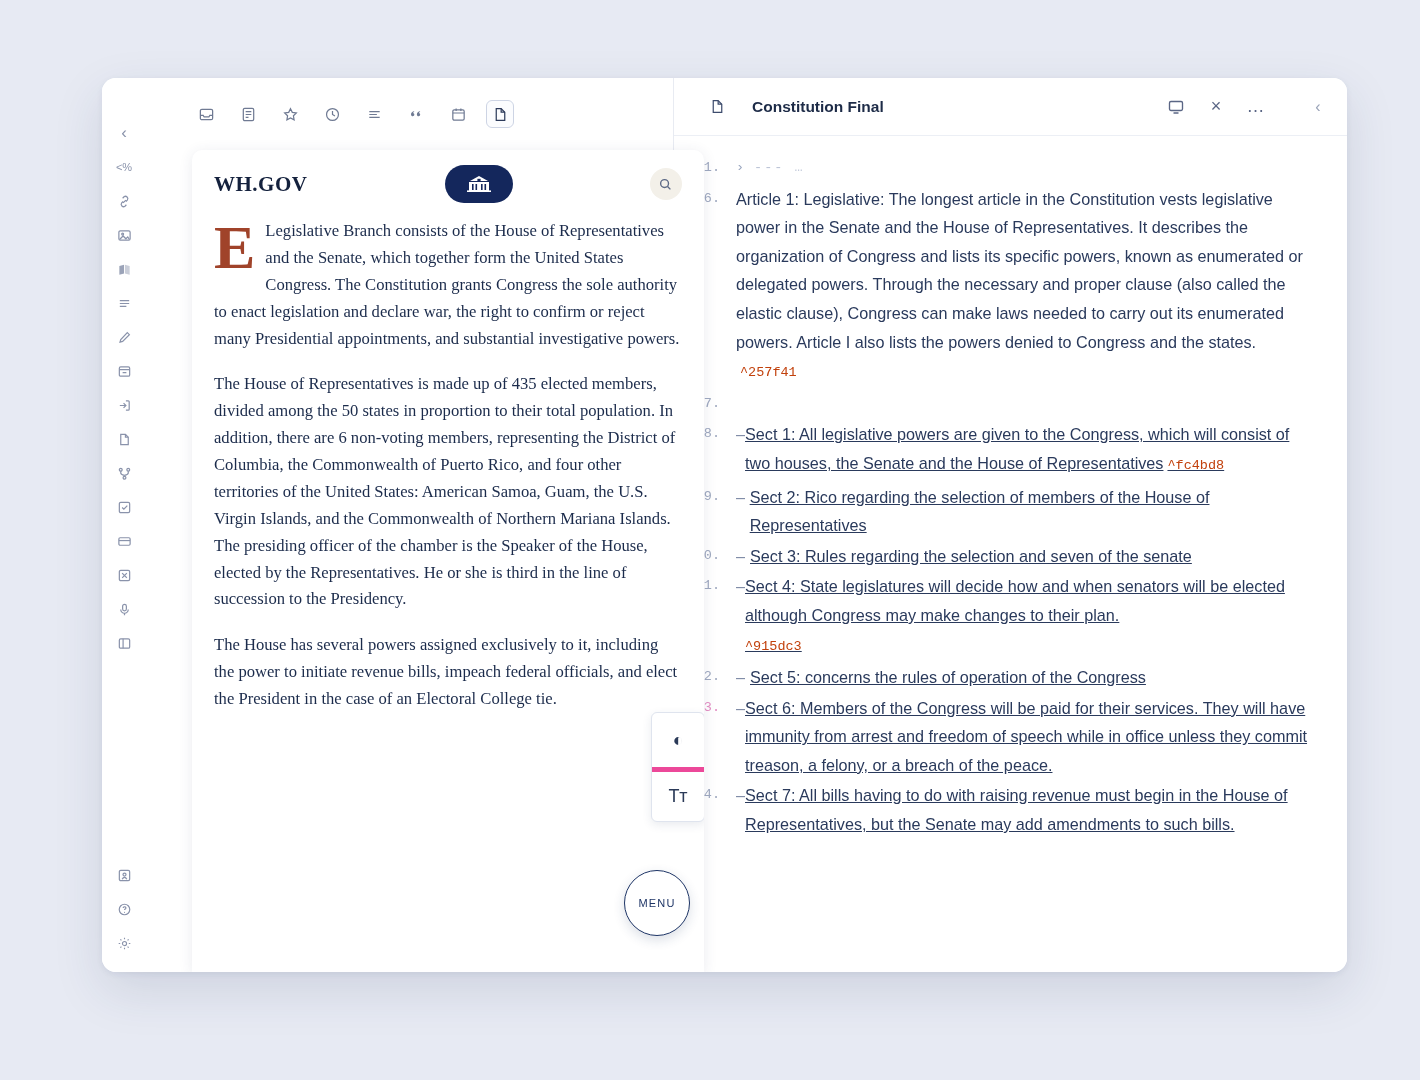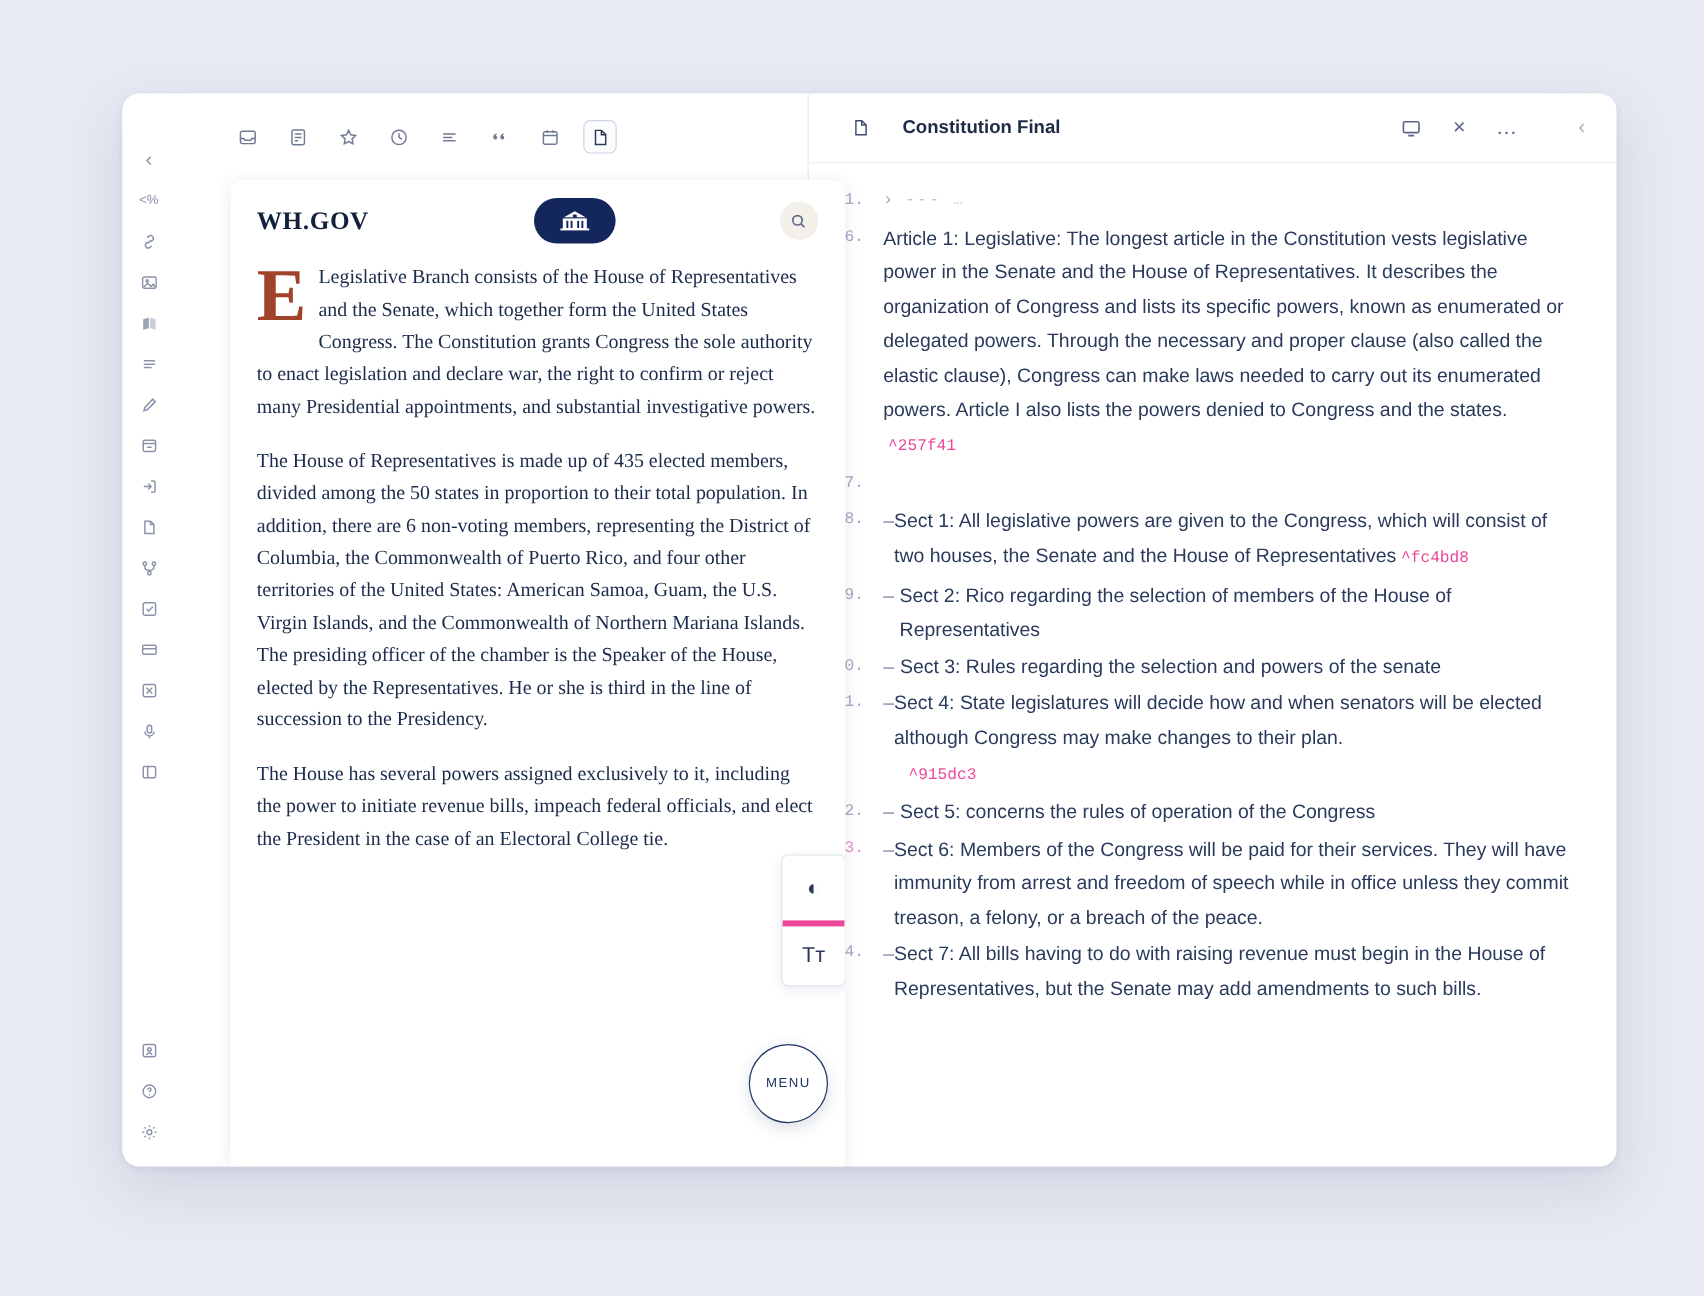--- a/index.html
+++ b/index.html
@@ -226,28 +226,28 @@
     font-size: 13.5px;
   }
   .fold .dashes { color: #b9c1d4; letter-spacing: 2px; }
   .fold .ellipsis { color: #c4cbdb; }
   .bullet-dash {
     display: inline-block;
     width: 14px;
     color: #7e8aa6;
   }
   .anchor {
-    color: #ec4899;
+    color: #c2410c;
     font-size: 13.5px;
     font-family: "Liberation Mono", monospace;
     margin-left: 4px;
   }
-  .anchor-line { margin-left: 12px; }
+  .anchor-line { margin-left: 0; }
   .item-body { display: flex; }
-  .item-text { flex: 1 1 auto; }
+  .item-text { flex: 1 1 auto; text-decoration: underline; }
 </style>
 </head>
 <body>
 
 <div class="app-window">
 
   <div class="rail">
     <div class="rail-icon" style="font-size:17px;">‹</div>
     <div class="rail-icon" style="font-size:11px;">&lt;%</div>
     <div class="rail-icon">
@@ -502,21 +502,21 @@
         <div class="content item-body">
           <span class="bullet-dash">–</span>
           <span class="item-text">Sect 2: Rico regarding the selection of members of the House of Representatives</span>
         </div>
       </div>
 
       <div class="line">
         <div class="gutter">10.</div>
         <div class="content item-body">
           <span class="bullet-dash">–</span>
-          <span class="item-text">Sect 3: Rules regarding the selection and powers of the senate</span>
+          <span class="item-text">Sect 3: Rules regarding the selection and seven of the senate</span>
         </div>
       </div>
 
       <div class="line">
         <div class="gutter">11.</div>
         <div class="content item-body">
           <span class="bullet-dash">–</span>
           <span class="item-text"><span>Sect 4: State legislatures will decide how and when senators will be elected although Congress may make changes to their plan.</span><br><span class="anchor anchor-line">^915dc3</span></span>
         </div>
       </div>

